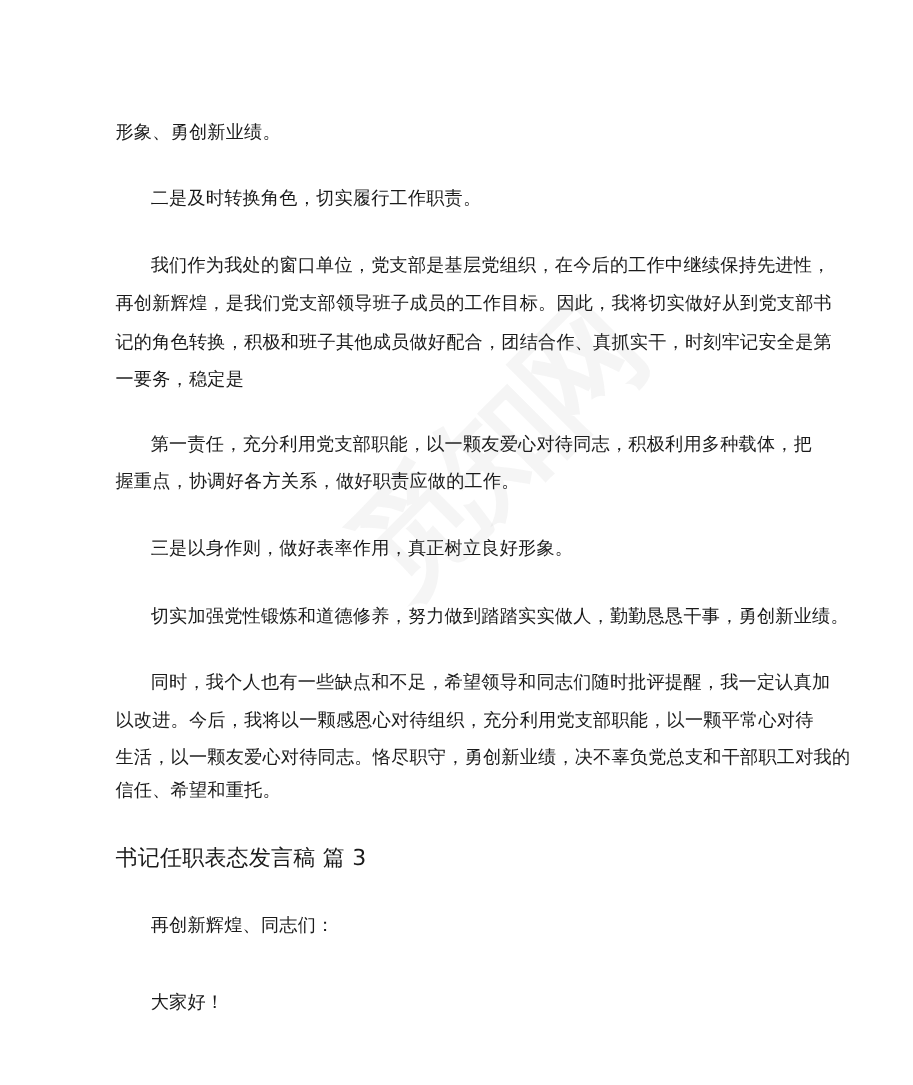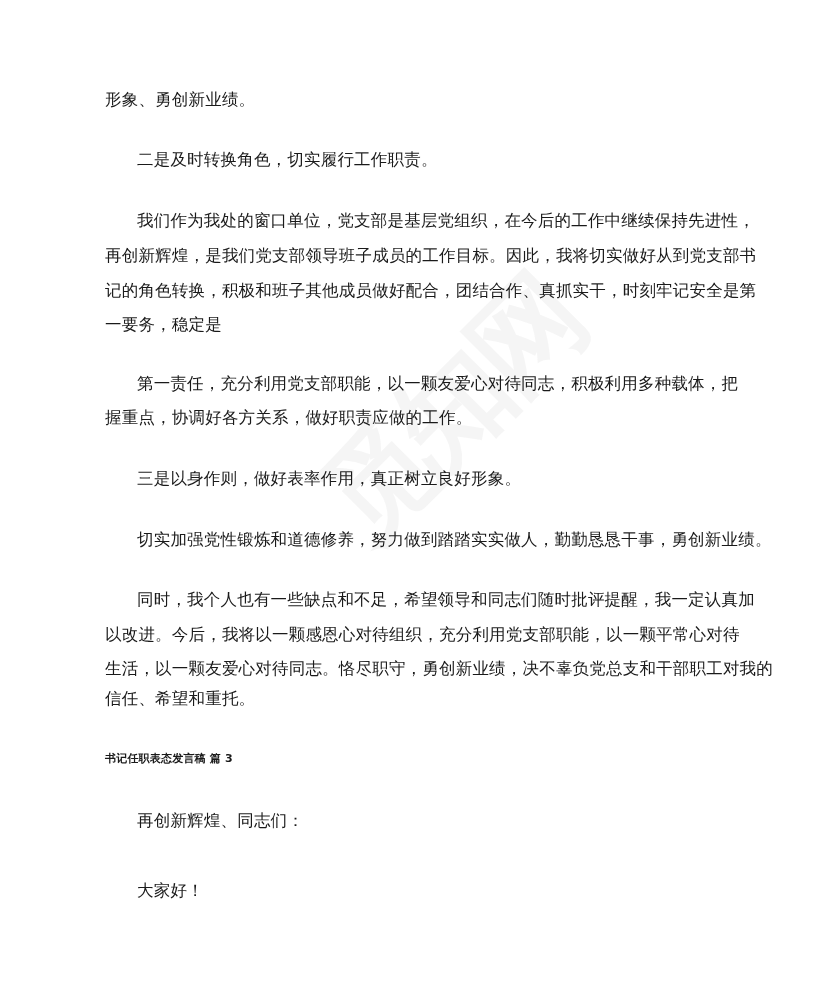--- a/index.html
+++ b/index.html
@@ -21,25 +21,26 @@
       top: 0;
       width: 625px;
     }
     .line {
       position: absolute;
       left: 0;
       white-space: nowrap;
       font-size: 16.5px;
       line-height: 20px;
       letter-spacing: 0.2px;
+      margin-top: 20px;
     }
     .indent { left: 32px; }
     .heading {
-      font-weight: bold;
-      font-size: 11px;
+      font-weight: normal;
+      font-size: 20px;
     }
     .watermark {
       position: absolute;
       left: 300px;
       top: 300px;
       width: 280px;
       height: 240px;
       transform: rotate(-45deg);
       font-size: 110px;
       font-weight: bold;

